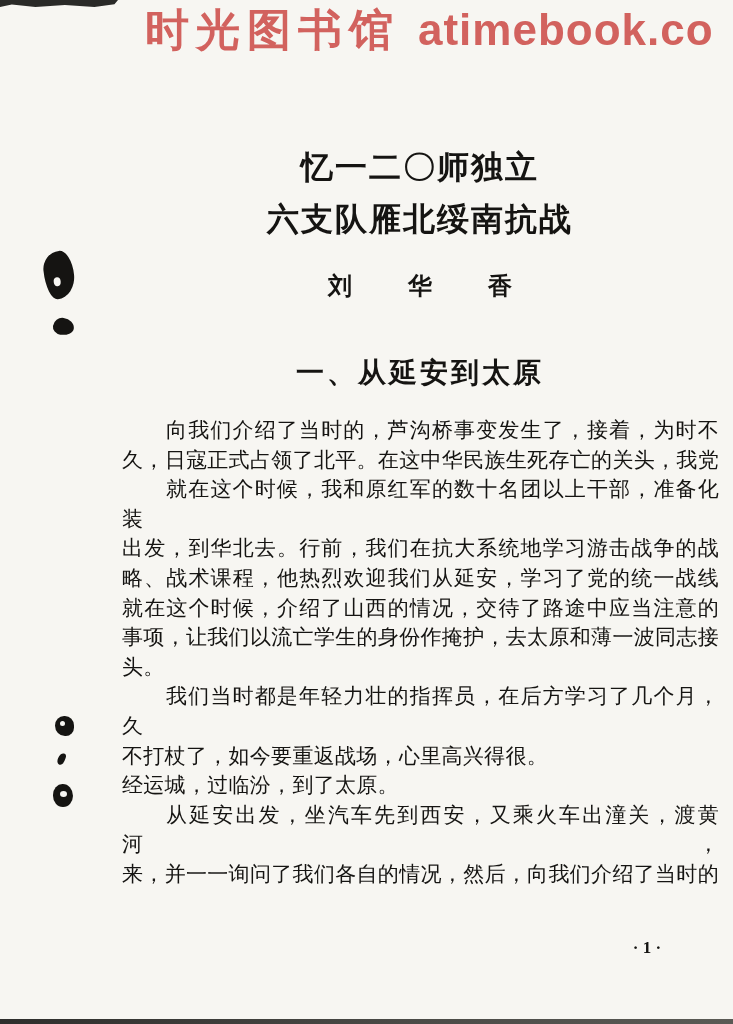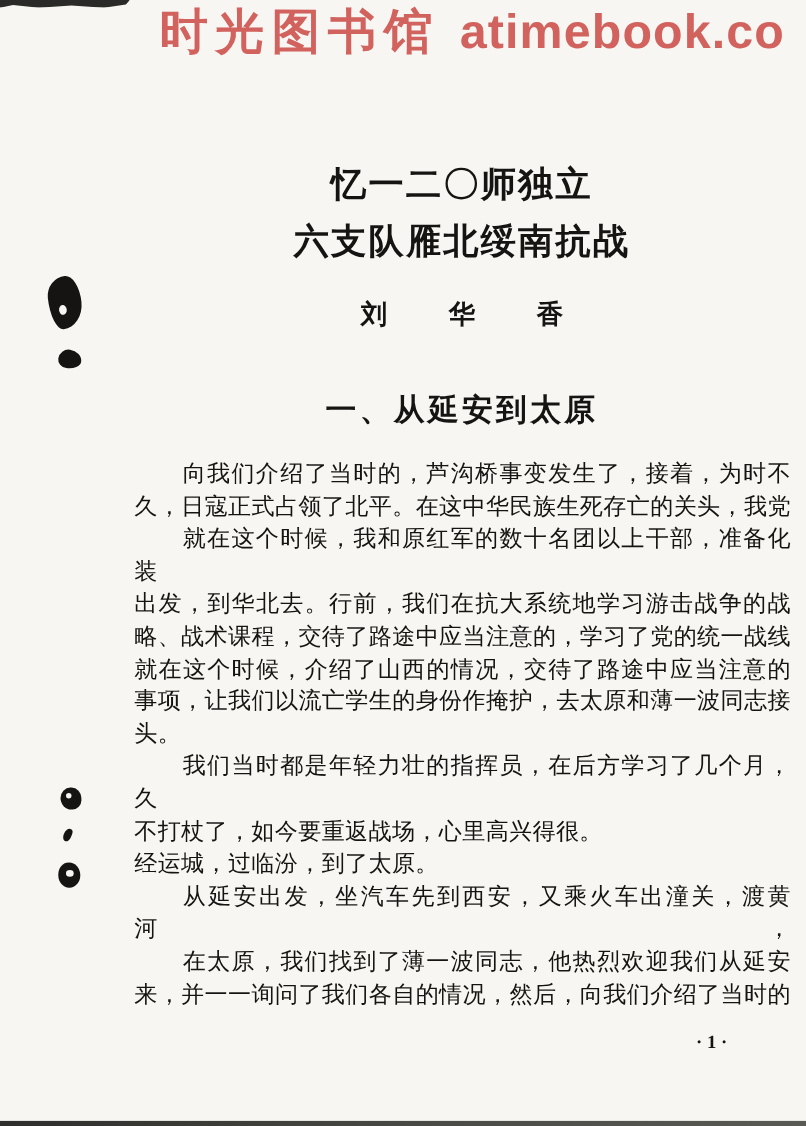--- a/index.html
+++ b/index.html
@@ -107,29 +107,28 @@
   <div class="headblock title-1">忆一二〇师独立</div>
   <div class="headblock title-2">六支队雁北绥南抗战</div>
   <div class="headblock author">刘  华  香</div>
   <div class="headblock section">一、从延安到太原</div>
 
   <div class="body-col">
       <div class="body-line indent">向我们介绍了当时的，芦沟桥事变发生了，接着，为时不</div>
       <div class="body-line">久，日寇正式占领了北平。在这中华民族生死存亡的关头，我党</div>
       <div class="body-line indent">就在这个时候，我和原红军的数十名团以上干部，准备化装</div>
       <div class="body-line">出发，到华北去。行前，我们在抗大系统地学习游击战争的战</div>
-      <div class="body-line">略、战术课程，交待了路途中应当注意的，学习了党的统一战线</div>
+      <div class="body-line">略、战术课程，他热烈欢迎我们从延安，学习了党的统一战线</div>
       <div class="body-line">就在这个时候，介绍了山西的情况，交待了路途中应当注意的</div>
       <div class="body-line">事项，让我们以流亡学生的身份作掩护，去太原和薄一波同志接</div>
       <div class="body-line end">头。</div>
       <div class="body-line indent">我们当时都是年轻力壮的指挥员，在后方学习了几个月，久</div>
       <div class="body-line end">不打杖了，如今要重返战场，心里高兴得很。</div>
       <div class="body-line end">经运城，过临汾，到了太原。</div>
       <div class="body-line indent">从延安出发，坐汽车先到西安，又乘火车出潼关，渡黄河，</div>
-      <div class="body-line indent">在太原，我们找到了薄一波同志，他热烈欢迎我们从延安</div>
       <div class="body-line">来，并一一询问了我们各自的情况，然后，向我们介绍了当时的</div>
     </div>
 
   <div class="page-number">· 1 ·</div>
 
   <div class="edge-line-bottom"></div>
 
 </div>
 
 </body></html>

